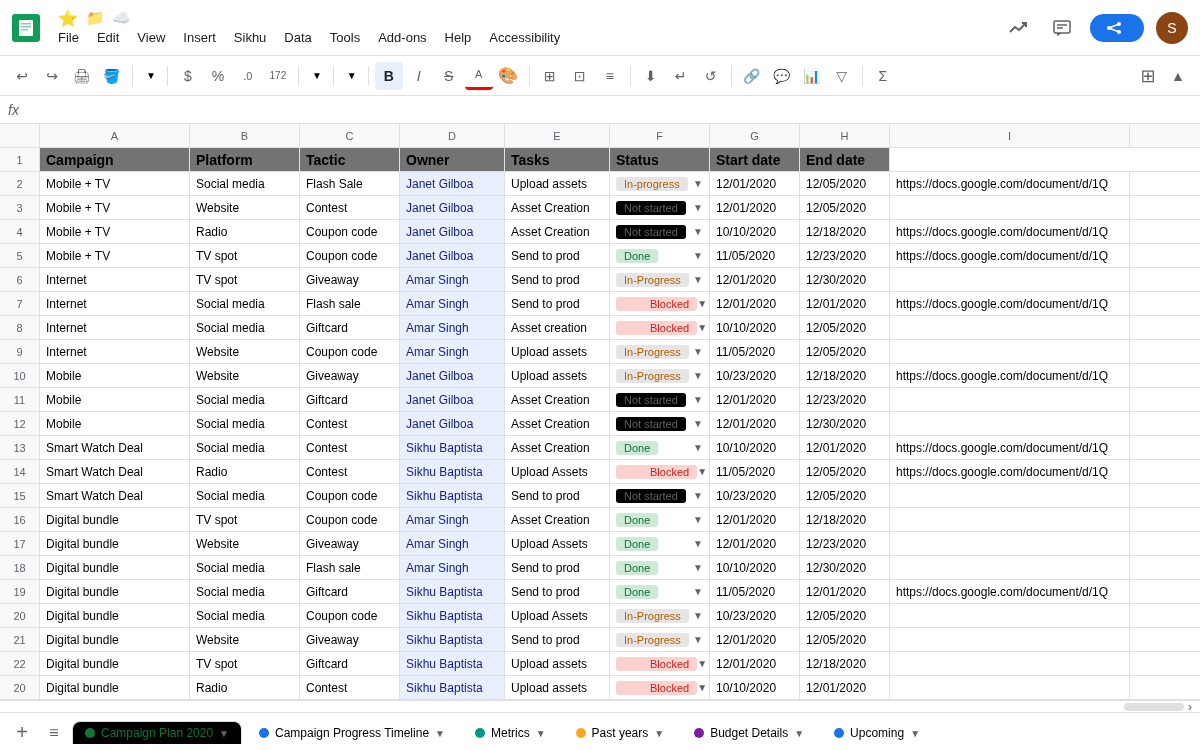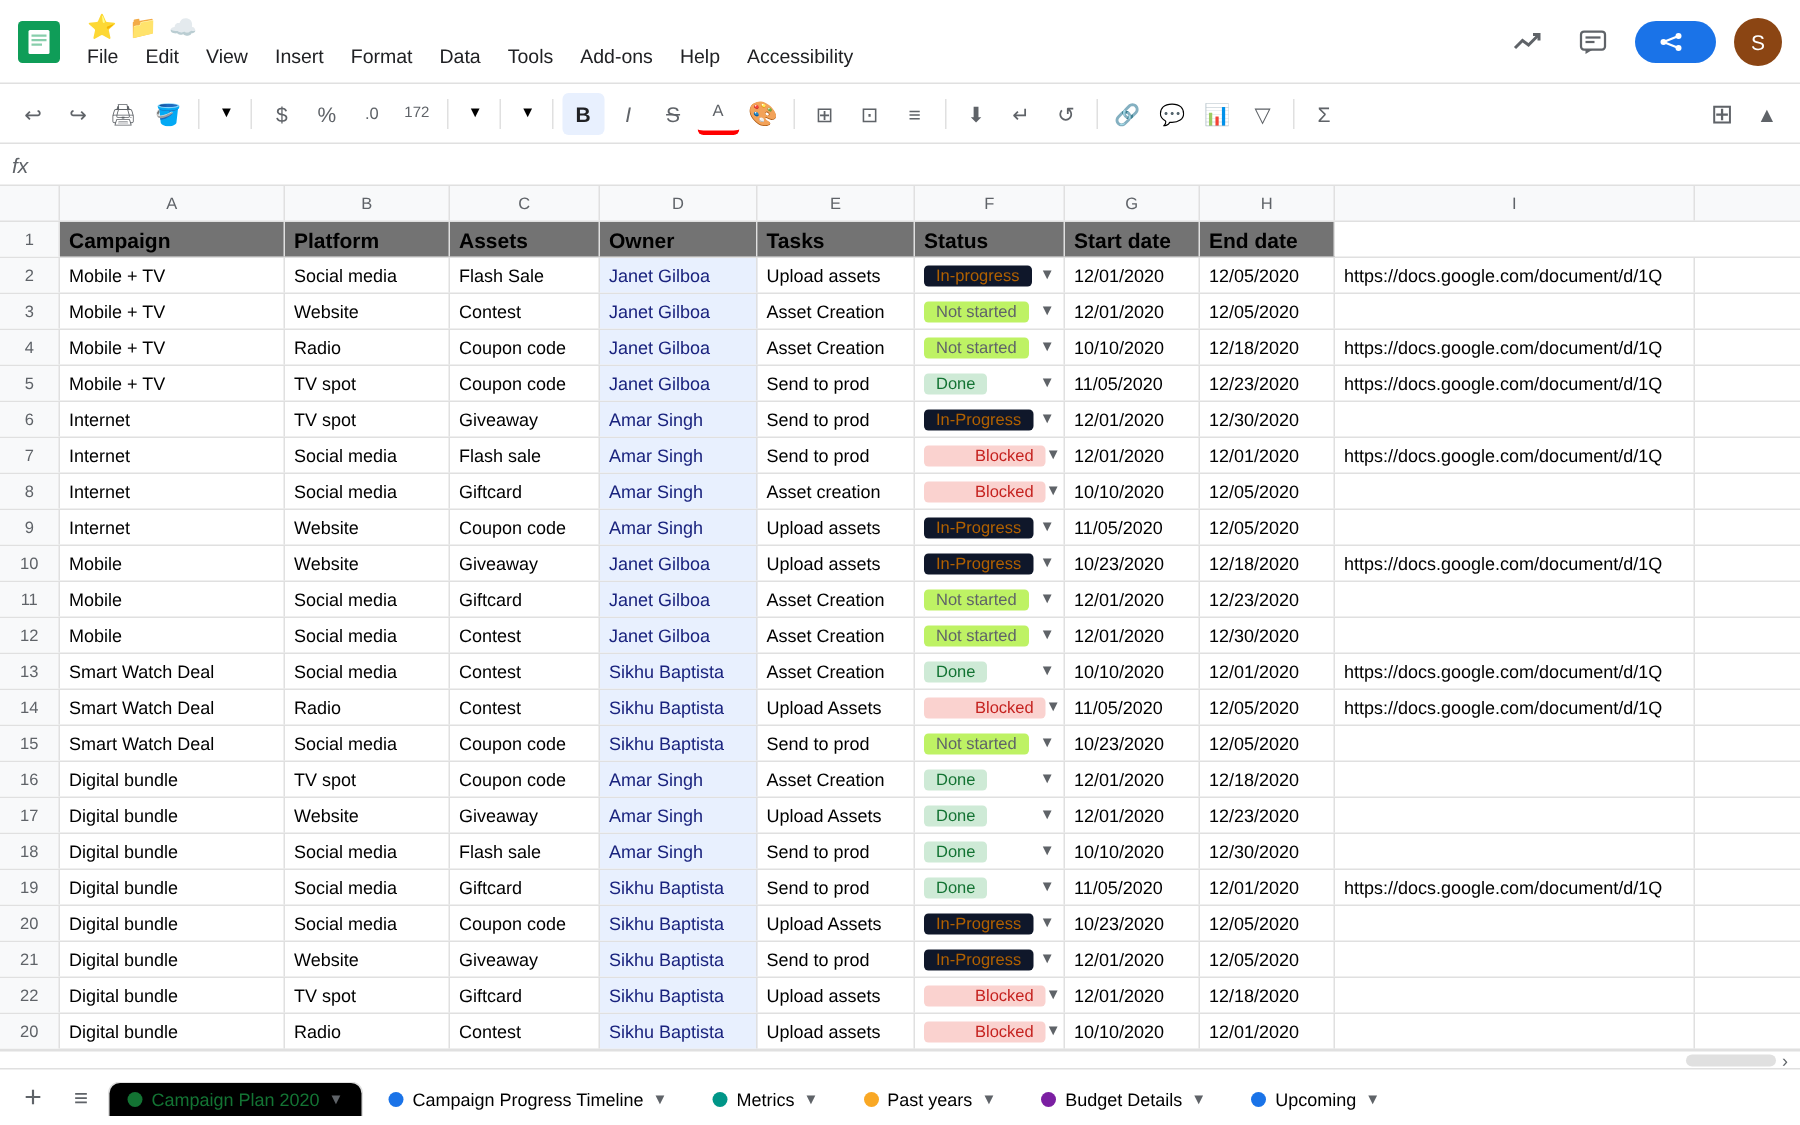--- a/index.html
+++ b/index.html
@@ -49,22 +49,22 @@
     .col-b { width: 110px; flex-shrink: 0; }
     .col-c { width: 100px; flex-shrink: 0; }
     .col-d { width: 105px; flex-shrink: 0; }
     .col-e { width: 105px; flex-shrink: 0; }
     .col-f { width: 100px; flex-shrink: 0; }
     .col-g { width: 90px; flex-shrink: 0; }
     .col-h { width: 90px; flex-shrink: 0; }
     .col-i { width: 240px; flex-shrink: 0; }
 
     .status-badge { padding: 1px 8px; border-radius: 3px; font-size: 11px; font-weight: 500; display: flex; align-items: center; gap: 4px; }
-    .status-inprogress { background: #0f172a; color: #b06000; }
-    .status-notstarted { background: #bef264; color: #5f6368; }
+    .status-inprogress { background: #e5e5e5; color: #b06000; }
+    .status-notstarted { background: #000000; color: #5f6368; }
     .status-done { background: #ceead6; color: #137333; }
     .status-blocked { background: #fad2cf; color: #c5221f; padding-left: 34px; }
     .dropdown-arrow { font-size: 10px; color: #5f6368; margin-left: auto; }
 
     
     .bottom-bar { display: flex; align-items: center; height: 40px; background: #fff; border-top: 1px solid #e0e0e0; padding: 0 8px; gap: 4px; }
     .add-sheet-btn { width: 28px; height: 28px; border-radius: 50%; display: flex; align-items: center; justify-content: center; cursor: pointer; color: #5f6368; border: none; background: none; font-size: 20px; }
     .sheets-btn { width: 28px; height: 28px; border-radius: 50%; display: flex; align-items: center; justify-content: center; cursor: pointer; color: #5f6368; border: none; background: none; font-size: 16px; }
     .tab { display: flex; align-items: center; gap: 6px; padding: 4px 12px; border-radius: 8px 8px 0 0; cursor: pointer; font-size: 12px; border: 1px solid transparent; border-bottom: none; white-space: nowrap; }
     .tab-active { background: #000000; border-color: #e0e0e0; color: #137333; font-weight: 500; }
@@ -96,21 +96,21 @@
         <span>⭐</span>
         <span style="font-size:15px;">📁</span>
         <span style="font-size:15px;">☁️</span>
       </div>
     </div>
     <div class="menu-bar">
       <span class="menu-item">File</span>
       <span class="menu-item">Edit</span>
       <span class="menu-item">View</span>
       <span class="menu-item">Insert</span>
-      <span class="menu-item">Format</span>
+      <span class="menu-item">Sikhu</span>
       <span class="menu-item">Data</span>
       <span class="menu-item">Tools</span>
       <span class="menu-item">Add-ons</span>
       <span class="menu-item">Help</span>
       <span class="menu-item">Accessibility</span>
     </div>
   </div>
 
   <span class="version-history"></span>
 
@@ -217,21 +217,21 @@
     <div class="col-header col-h">H</div>
     <div class="col-header col-i">I</div>
   </div>
 
   <div class="rows-container" id="rows-container">
 
     <div class="row">
       <div class="row-num">1</div>
       <div class="cell cell-header col-a">Campaign</div>
       <div class="cell cell-header col-b">Platform</div>
-      <div class="cell cell-header col-c">Assets</div>
+      <div class="cell cell-header col-c">Tactic</div>
       <div class="cell cell-header col-d">Owner</div>
       <div class="cell cell-header col-e">Tasks</div>
       <div class="cell cell-header col-f">Status</div>
       <div class="cell cell-header col-g">Start date</div>
       <div class="cell cell-header col-h">End date</div>
     </div>
 
     <div id="data-rows">
         <div class="row">
           <div class="row-num">2</div>

